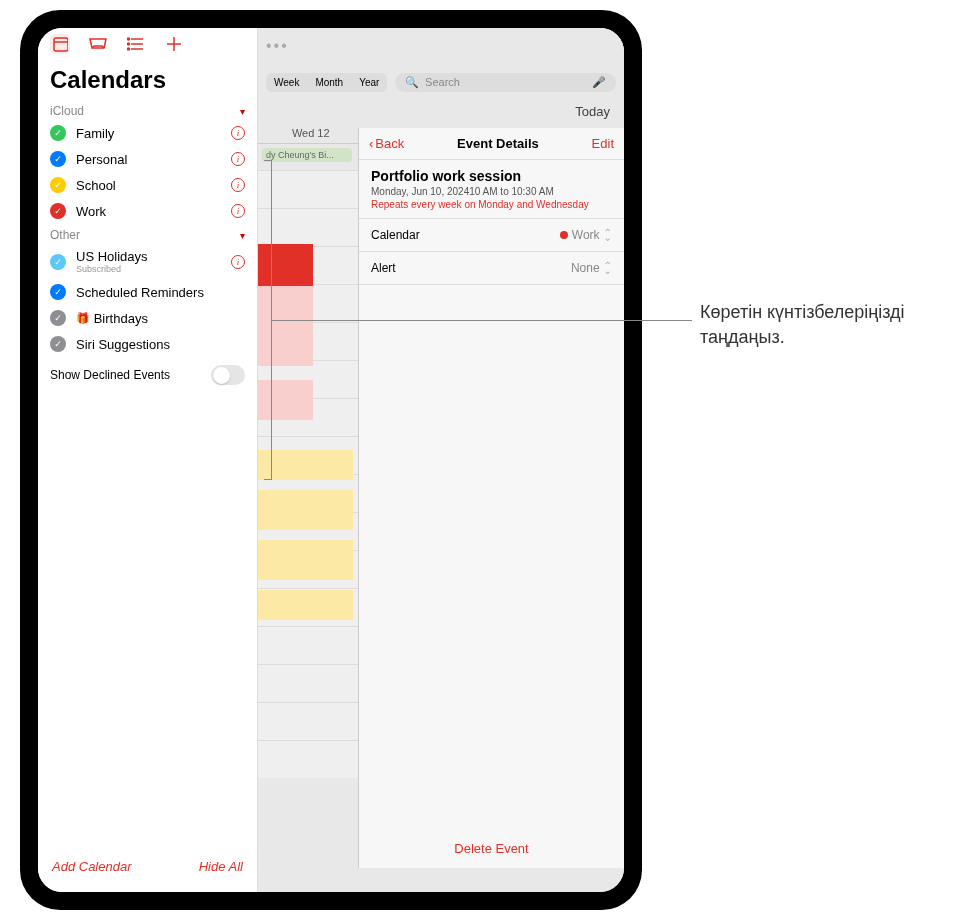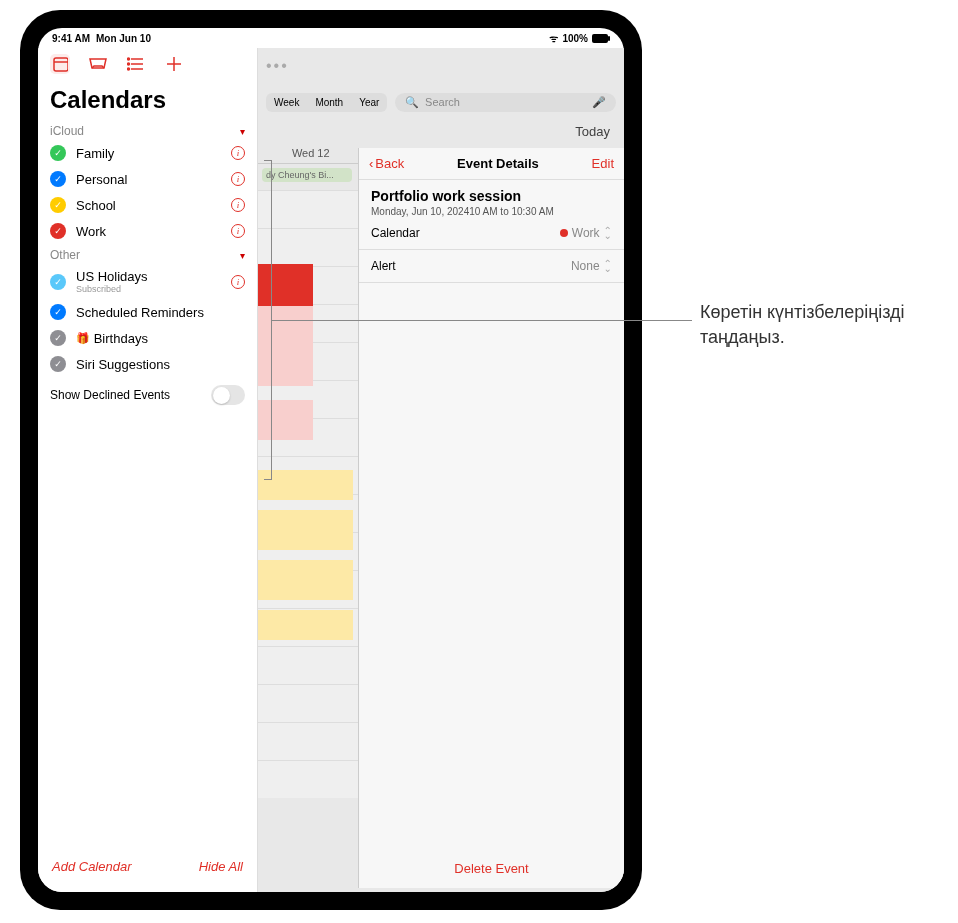--- a/index.html
+++ b/index.html
@@ -308,34 +308,20 @@
 .icon-svg { stroke: #e03028; fill: none; stroke-width: 1.5; }
 .inbox-icon { stroke: #e03028; }
 </style>
 </head>
 <body>
 
 <div class="ipad-frame">
   <div class="notch"></div>
   <div class="ipad-screen">
 
-    <div class="status-bar">
-      <div class="status-left">
-        <span>9:41 AM</span>
-        <span>Mon Jun 10</span>
-      </div>
-      <div class="status-right">
-        <span>ᯤ</span>
-        <span>100%</span>
-        <svg width="18" height="9">
-            <rect x="0" y="0" width="16" height="9" rx="2" fill="#000"></rect>
-            <rect x="16" y="2" width="2" height="5" rx="1" fill="#000"></rect>
-          </svg>
-      </div>
-    </div>
 
     <div class="main-area">
 
       <aside class="sidebar">
         <div class="sidebar-toolbar">
           <span class="tool-icon active">
             <svg width="18" height="18" class="icon-svg">
                 <rect x="2" y="3" width="14" height="13" rx="2"></rect>
                 <line x1="2" y1="7" x2="16" y2="7"></line>
               </svg>
@@ -489,20 +475,21 @@
               <span>Back</span>
             </span>
             <span class="panel-title">Event Details</span>
             <span class="edit-link">Edit</span>
           </div>
           <div class="event-title">Portfolio work session</div>
           <div class="event-meta">
             <span>Monday, Jun 10, 2024</span>
             <span>10 AM to 10:30 AM</span>
           </div>
+          <div class="repeat-text">Repeats every week on Monday and Wednesday</div>
           <div class="detail-row">
             <span>Calendar</span>
             <span class="value">
               <span class="red-dot"></span>
               <span>Work</span>
               <span class="updown">
                   <span>⌃</span>
                   <span>⌄</span>
                 </span>
             </span>

